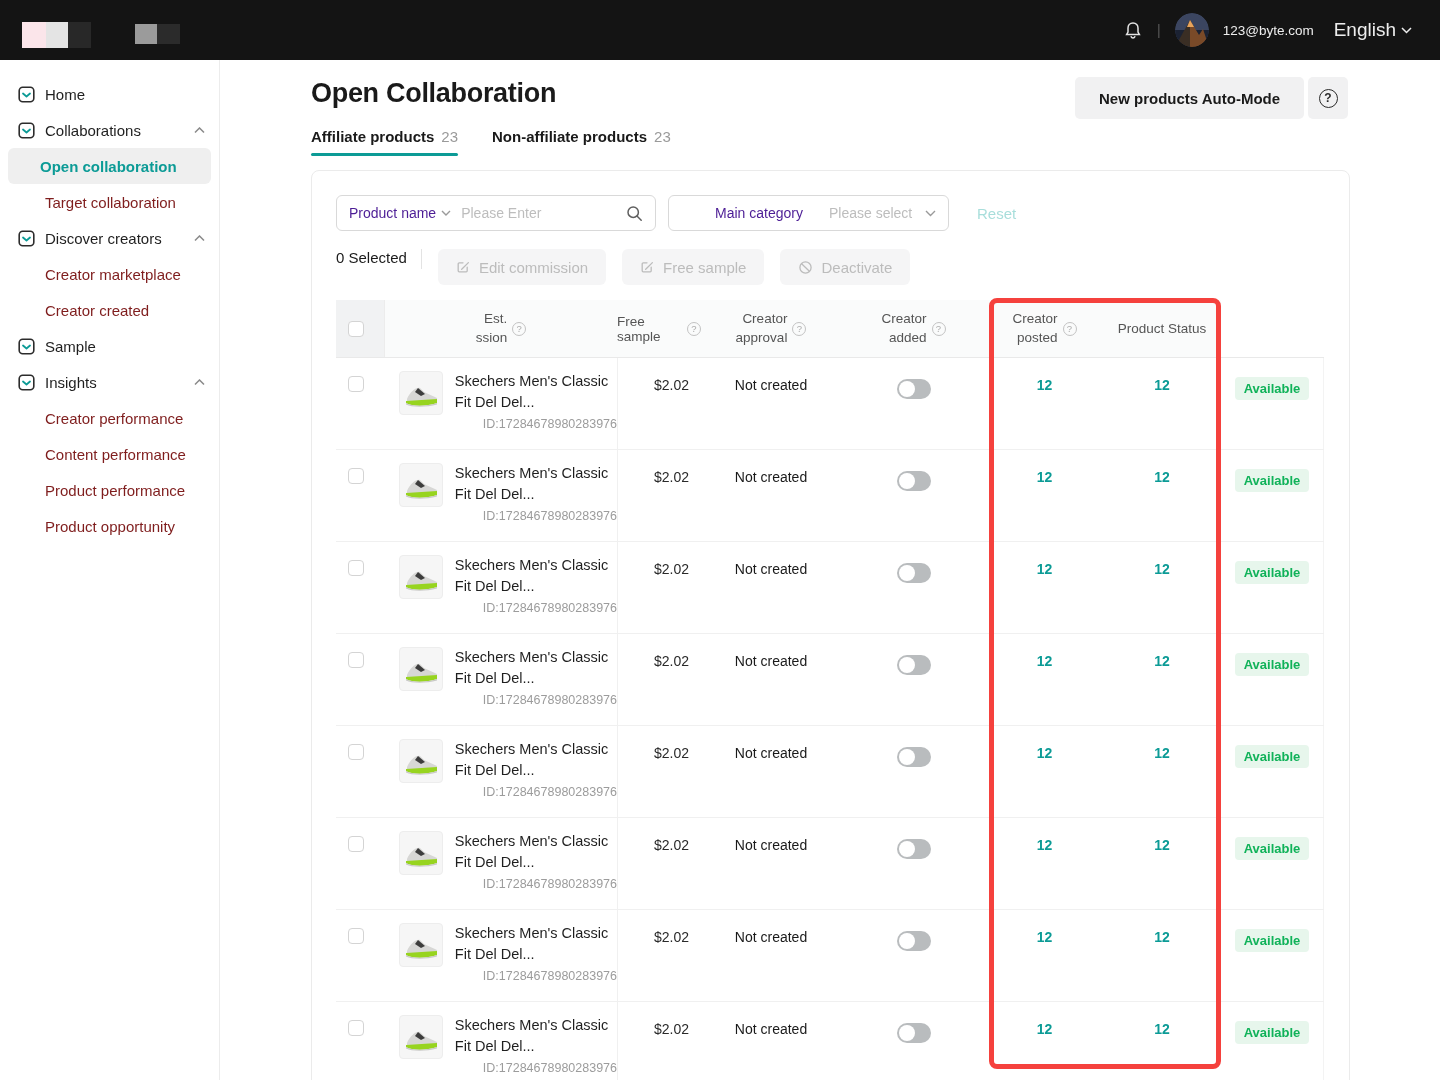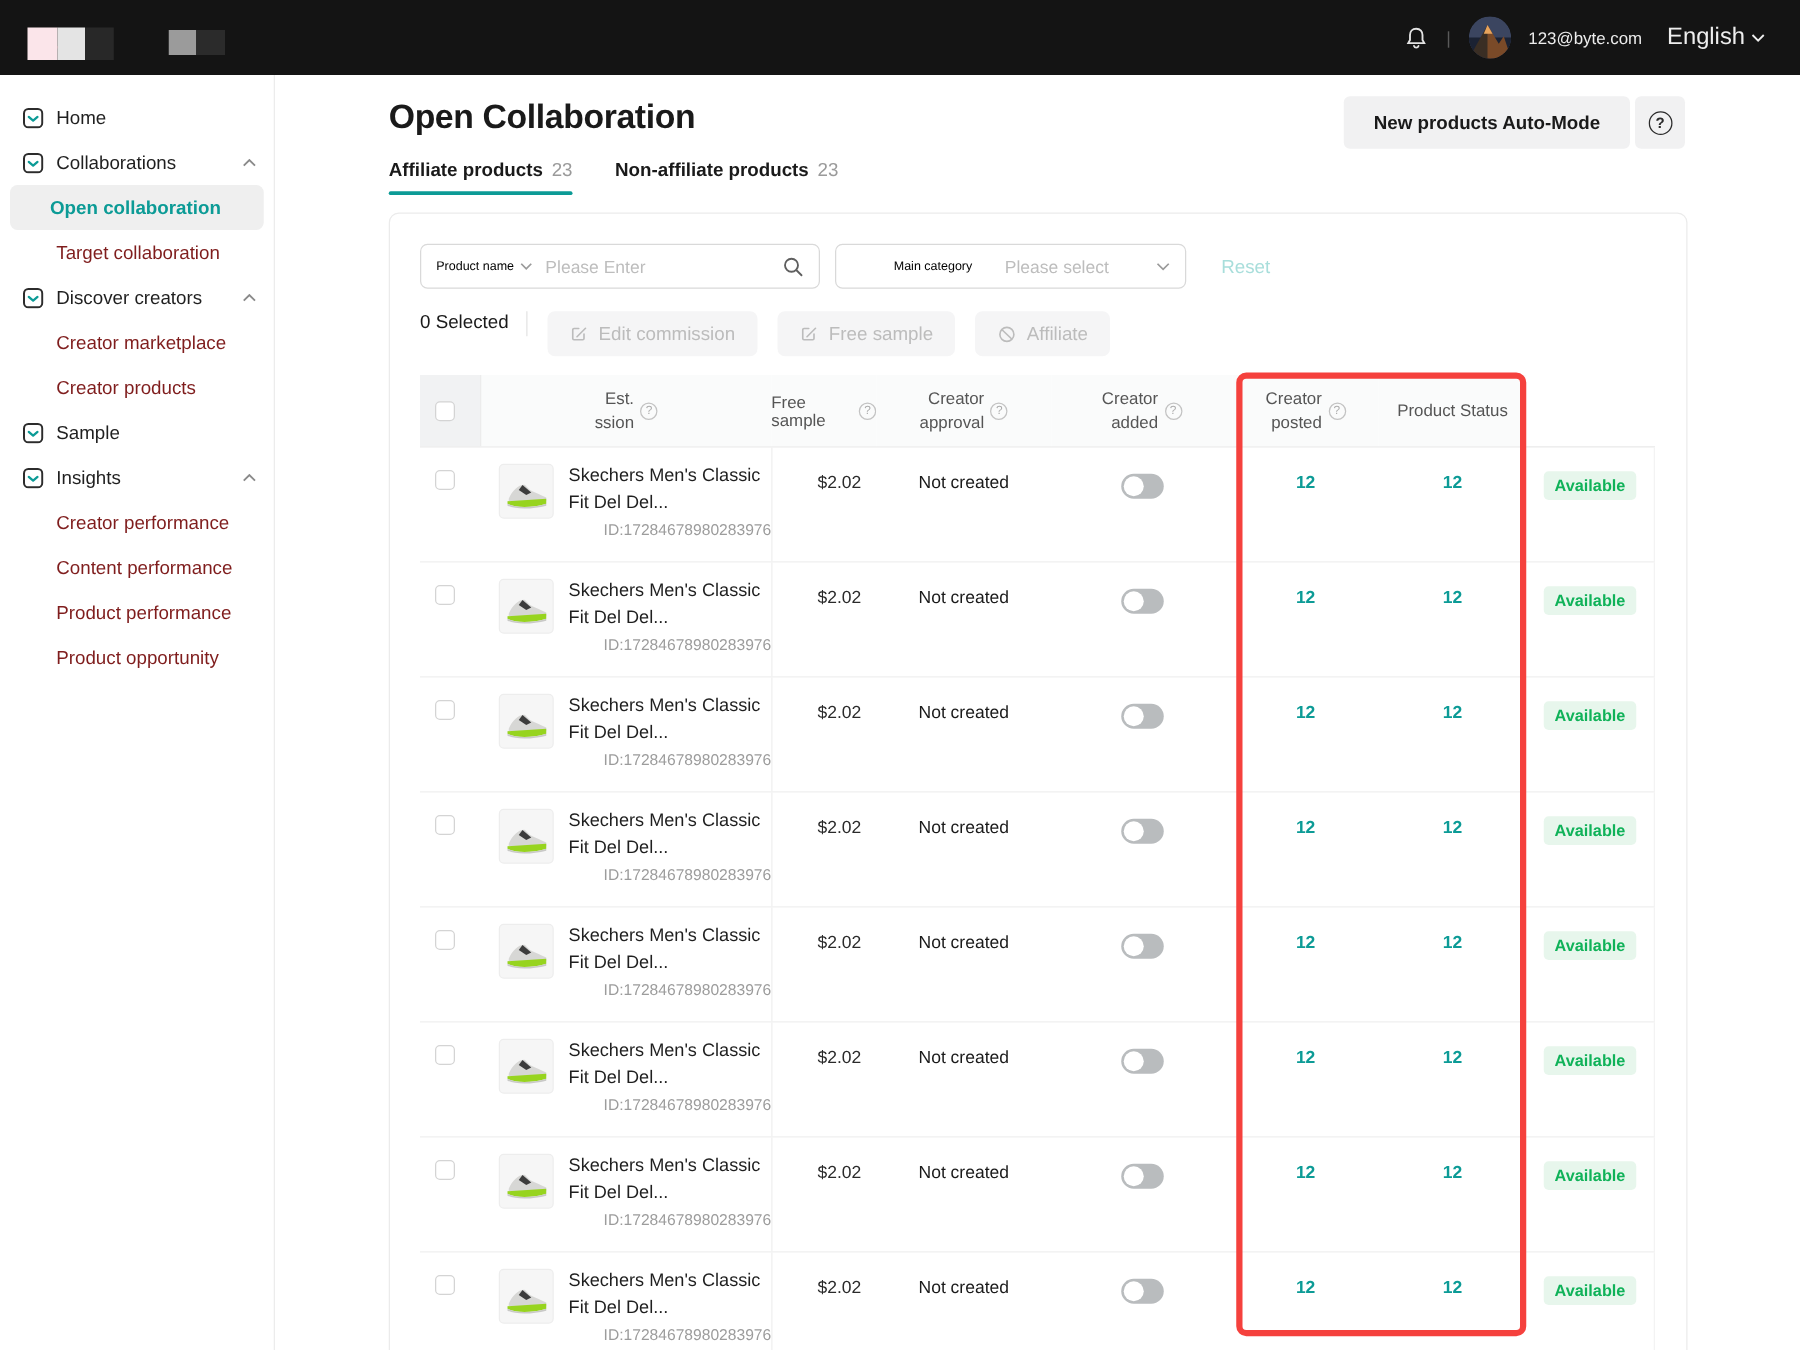--- a/index.html
+++ b/index.html
@@ -50,21 +50,21 @@
   
   .card { position:absolute; left:91px; top:110px; width:1039px; height:1000px;
     background:#fff; border:1px solid #ebebeb; border-radius:8px; }
 
   
   .filter-row { position:absolute; left:24px; top:24px; display:flex; align-items:center; }
   .fgroup { height:36px; border:1px solid #d9d9d9; border-radius:6px; display:flex;
     align-items:center; padding:0 12px; background:#fff; }
   .fgroup.g1 { width:320px; }
   .fgroup.g2 { width:281px; margin-left:12px;padding-left:46px; }
-  .flabel { font-size:10px; color:#000000; white-space:nowrap; display:flex; align-items:center; gap:5px; }
+  .flabel { font-size:14px; color:#4c1d95; white-space:nowrap; display:flex; align-items:center; gap:5px; }
   .fph { color:#bdbdbd; font-size:14px; }
   .finput { border:none; outline:none; flex:1; font-size:14px; font-family:inherit; margin-left:10px; min-width:0; }
   .finput::placeholder { color:#bdbdbd; }
   .g2 .fph { margin-left:26px; flex:1; }
   .reset { margin-left:28px; font-size:15px; color:#a8dedb; cursor:default; }
 
   
   .action-row { position:absolute; left:24px; top:78px; display:flex; align-items:flex-start; height:36px; }
   .sel-count { font-size:15px; color:#1a1a1a; }
   .vdiv { width:1px; height:20px; background:#e3e3e3; margin:0 16px 0 14px; }
@@ -196,21 +196,21 @@
     <span class="chev">
         <svg width="11" height="7" viewBox="0 0 11 7" fill="none" stroke="#8a8a8a" stroke-width="1.5">
           <path d="M1 5.5 L5.5 1 L10 5.5"></path>
         </svg>
       </span>
   </div>
   <div class="side-item child">
     <span class="s-label">Creator marketplace</span>
   </div>
   <div class="side-item child">
-    <span class="s-label">Creator products</span>
+    <span class="s-label">Creator created</span>
   </div>
   <div class="side-item parent">
     <span class="s-icon">
       <svg width="17" height="17" viewBox="0 0 17 17" fill="none">
           <rect x="1.2" y="1.2" width="14.6" height="14.6" rx="3.5" stroke="#2c2c2c" stroke-width="1.6"></rect>
           <path d="M5 7.5 L8.5 10.5 L12 7.5" stroke="#0c9b96" stroke-width="1.8" fill="none" stroke-linecap="round" stroke-linejoin="round"></path>
         </svg>
     </span>
     <span class="s-label">Sample</span>
   </div>
@@ -303,21 +303,21 @@
             <path d="M7 2.8 H3.2 a1 1 0 0 0 -1 1 v7 a1 1 0 0 0 1 1 h7 a1 1 0 0 0 1 -1 V7.2"></path>
             <path d="M6.2 8.8 L12.4 2.6 M6.2 8.8 L5.6 9.4"></path>
           </svg>
         <span>Free sample</span>
       </button>
       <button class="abtn">
         <svg width="15" height="15" viewBox="0 0 15 15" fill="none" stroke="#bcbcbc" stroke-width="1.3">
             <circle cx="7.5" cy="7.5" r="5.6"></circle>
             <path d="M3.6 3.8 L11.4 11.2"></path>
           </svg>
-        <span>Affiliate</span>
+        <span>Deactivate</span>
       </button>
     </div>
 
     <div class="table">
       <div class="thead">
         <div class="th fixed th-check">
             <div class="checkbox"></div>
           </div>
         <div class="th th-est">
           <span class="lines"><span>Est.</span><br><span>ssion</span></span>

